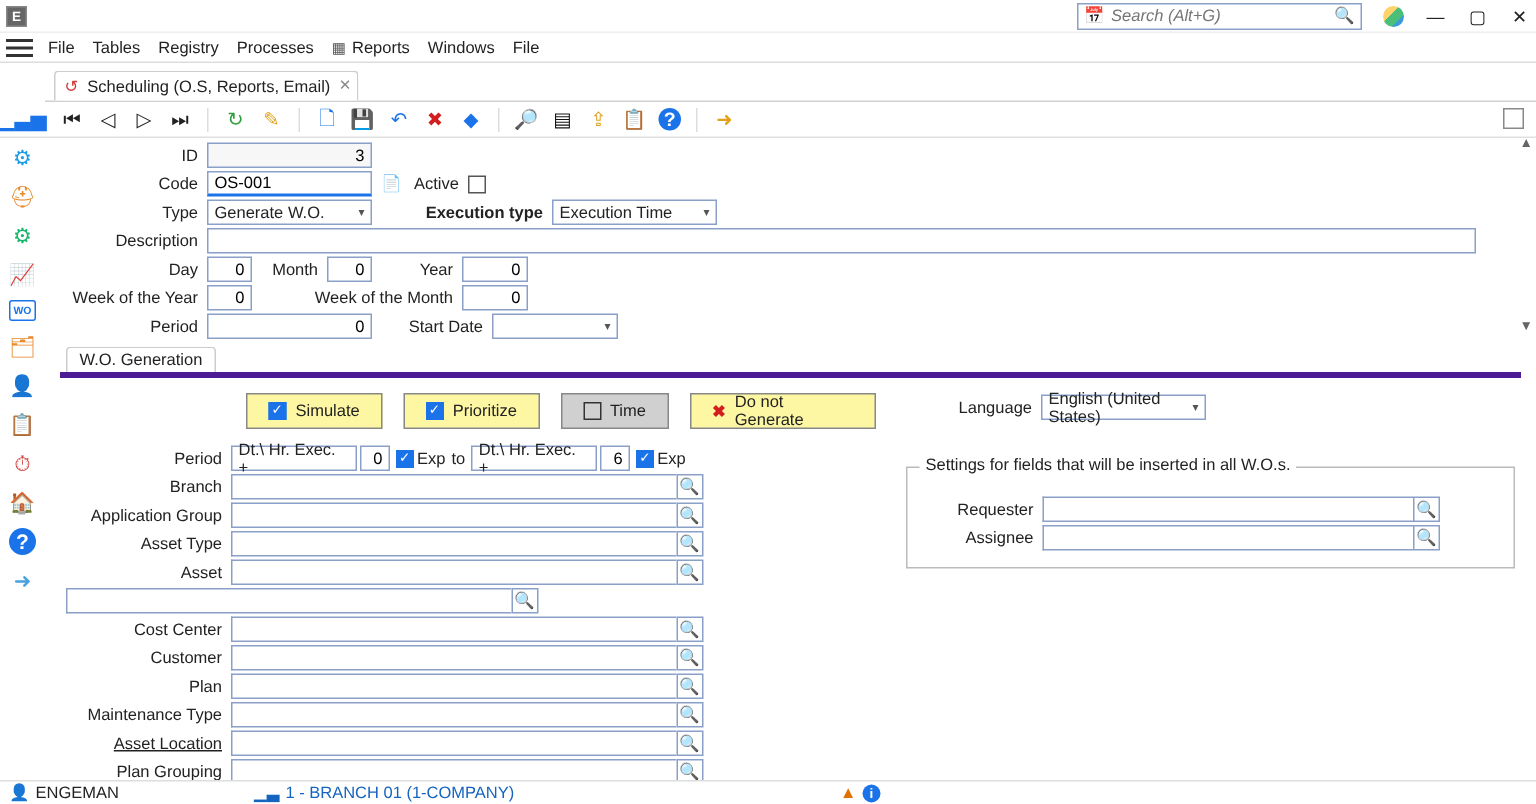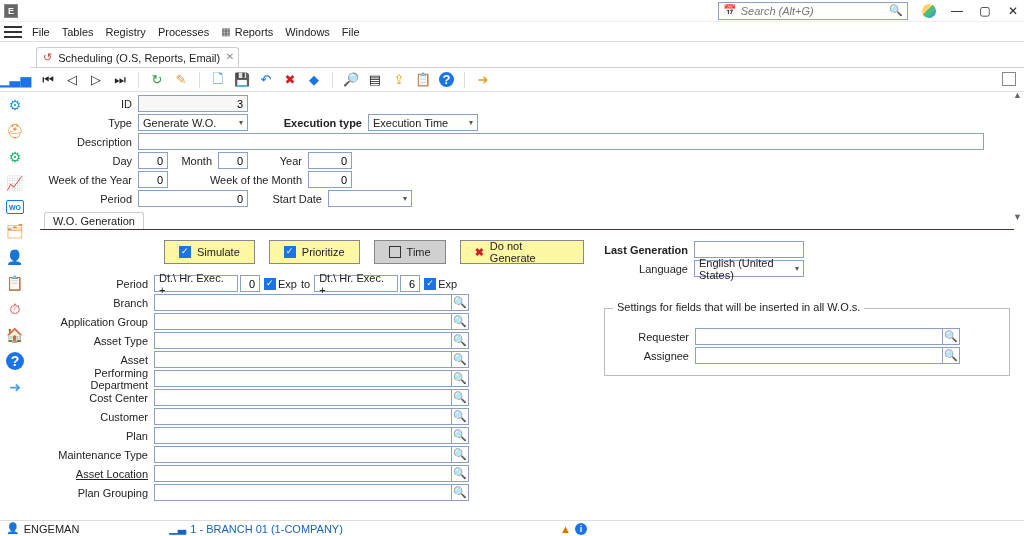--- a/index.html
+++ b/index.html
@@ -51,21 +51,21 @@
   .lbl { text-align:right; font-size:11px; padding-right:6px; }
   .inp { height:17px; border:1px solid #8aa0c8; background:#fff; font-size:11px; padding:0 4px; }
   .inp.ro { background:#f7f7f7; }
   .combo { height:17px; border:1px solid #8aa0c8; background:#fff; font-size:11px; padding:0 4px; display:flex; align-items:center; justify-content:space-between; }
   .combo .caret { font-size:8px; color:#555; }
   .chk { width:12px;height:12px; border:1px solid #555; display:inline-block; vertical-align:middle; }
   .chk.checked { background:#1a73e8; border-color:#1a73e8; position:relative; }
   .chk.checked::after { content:"✓"; color:#fff; font-size:9px; position:absolute; left:1px; top:-1px; }
 
   .section-tab { margin-top:4px; border:1px solid #ccc; border-bottom:none; display:inline-block; padding:2px 8px; font-size:11px; background:#fff; border-top-left-radius:3px; border-top-right-radius:3px; margin-left:4px; }
-  .section-body { border-top:1px solid #4c1d95; padding:10px 4px 0 4px; display:flex; gap:20px; }
+  .section-body { border-top:4px solid #4c1d95; padding:10px 4px 0 4px; display:flex; gap:20px; }
 
   .leftcol { width:540px; }
   .rightcol { flex:1; }
 
   .actionbar { display:flex; gap:14px; margin-left:120px; margin-bottom:10px; }
   .actbtn { height:24px; border:1px solid #888; display:flex; align-items:center; gap:6px; padding:0 14px; font-size:11px; cursor:pointer; }
   .actbtn .box { width:12px;height:12px; border:1px solid #333; display:inline-block; }
   .actbtn .box.checked { background:#1a73e8; border-color:#1a73e8; position:relative;}
   .actbtn .box.checked::after{content:"✓";color:#fff;font-size:9px;position:absolute;left:1px;top:-1px;}
   .actbtn.yellow { background:#fdf6a3; }
@@ -177,20 +177,27 @@
 <div class="content">
   <span class="collapse-arrow" style="top:0">▲</span>
   <span class="collapse-arrow" style="top:122px">▼</span>
 
   <div class="form-top">
     <div class="row">
       <div class="lbl" style="width:90px">ID</div>
       <input class="inp ro" style="width: 110px; text-align: right;" value="3">
     </div>
     <div class="row">
+      <div class="lbl" style="width:90px">Code</div>
+      <input class="inp" style="width: 110px; border-bottom: 2px solid rgb(26, 115, 232);" value="OS-001">
+      <span style="width:16px;margin-left:6px;color:#5a89c7">📄</span>
+      <span style="margin-left:6px">Active</span>
+      <span class="chk" style="margin-left:6px"></span>
+    </div>
+    <div class="row">
       <div class="lbl" style="width:90px">Type</div>
       <div class="combo" style="width:110px">
           <span>Generate W.O.</span>
           <span class="caret">▾</span>
         </div>
       <div class="lbl" style="width:120px;font-weight:600">Execution type</div>
       <div class="combo" style="width:110px">
           <span>Execution Time</span>
           <span class="caret">▾</span>
         </div>
@@ -287,21 +294,20 @@
             </div>
           </div>
           <div class="row">
             <div class="lbl" style="width: 110px;">Asset</div>
             <div class="lookup" style="width: 315px;">
               <input style="">
               <div class="mag">🔍</div>
             </div>
           </div>
           <div class="row">
-            <div class="lbl" style="width: 110px;">Performing Department</div>
             <div class="lookup" style="width: 315px;">
               <input style="">
               <div class="mag">🔍</div>
             </div>
           </div>
           <div class="row">
             <div class="lbl" style="width: 110px;">Cost Center</div>
             <div class="lookup" style="width: 315px;">
               <input style="">
               <div class="mag">🔍</div>
@@ -339,24 +345,20 @@
             <div class="lbl" style="width: 110px;">Plan Grouping</div>
             <div class="lookup" style="width: 315px;">
               <input style="">
               <div class="mag">🔍</div>
             </div>
           </div>
         </div>
     </div>
 
     <div class="rightcol">
-      <div class="row">
-        <div class="lbl" style="width:90px;font-weight:600">Last Generation</div>
-        <input class="inp" style="width: 110px;" value="">
-      </div>
       <div class="row">
         <div class="lbl" style="width:90px">Language</div>
         <div class="combo" style="width:110px">
             <span>English (United States)</span>
             <span class="caret">▾</span>
           </div>
       </div>
 
       <div class="fieldset">
         <div class="legend">Settings for fields that will be inserted in all W.O.s.</div>

